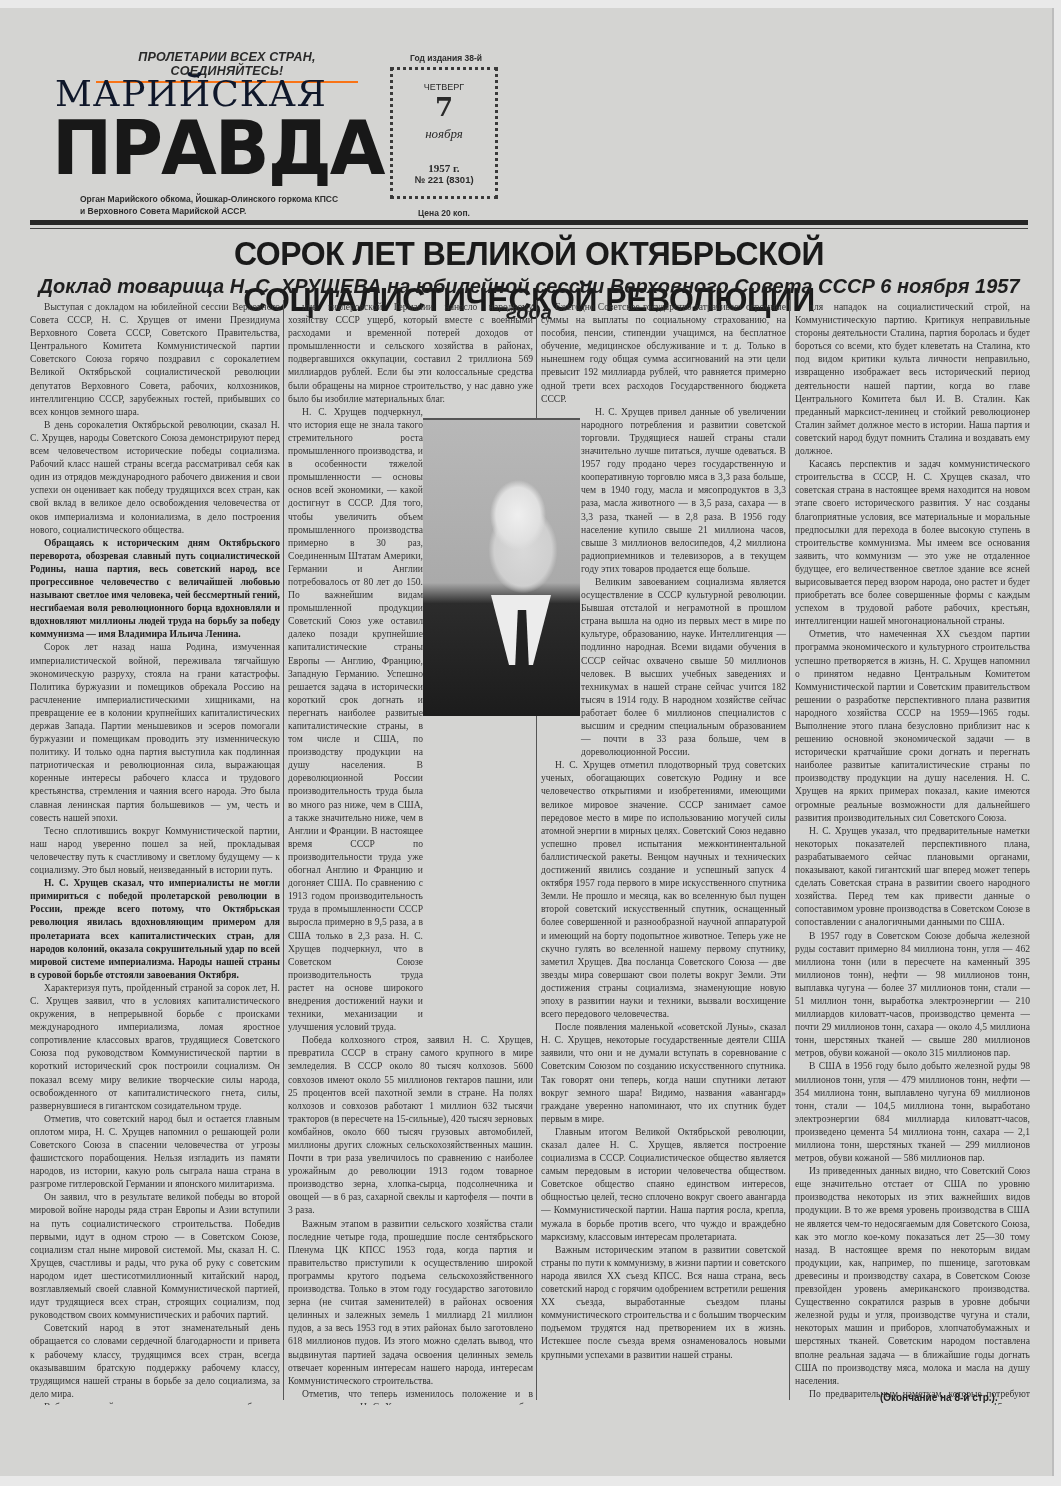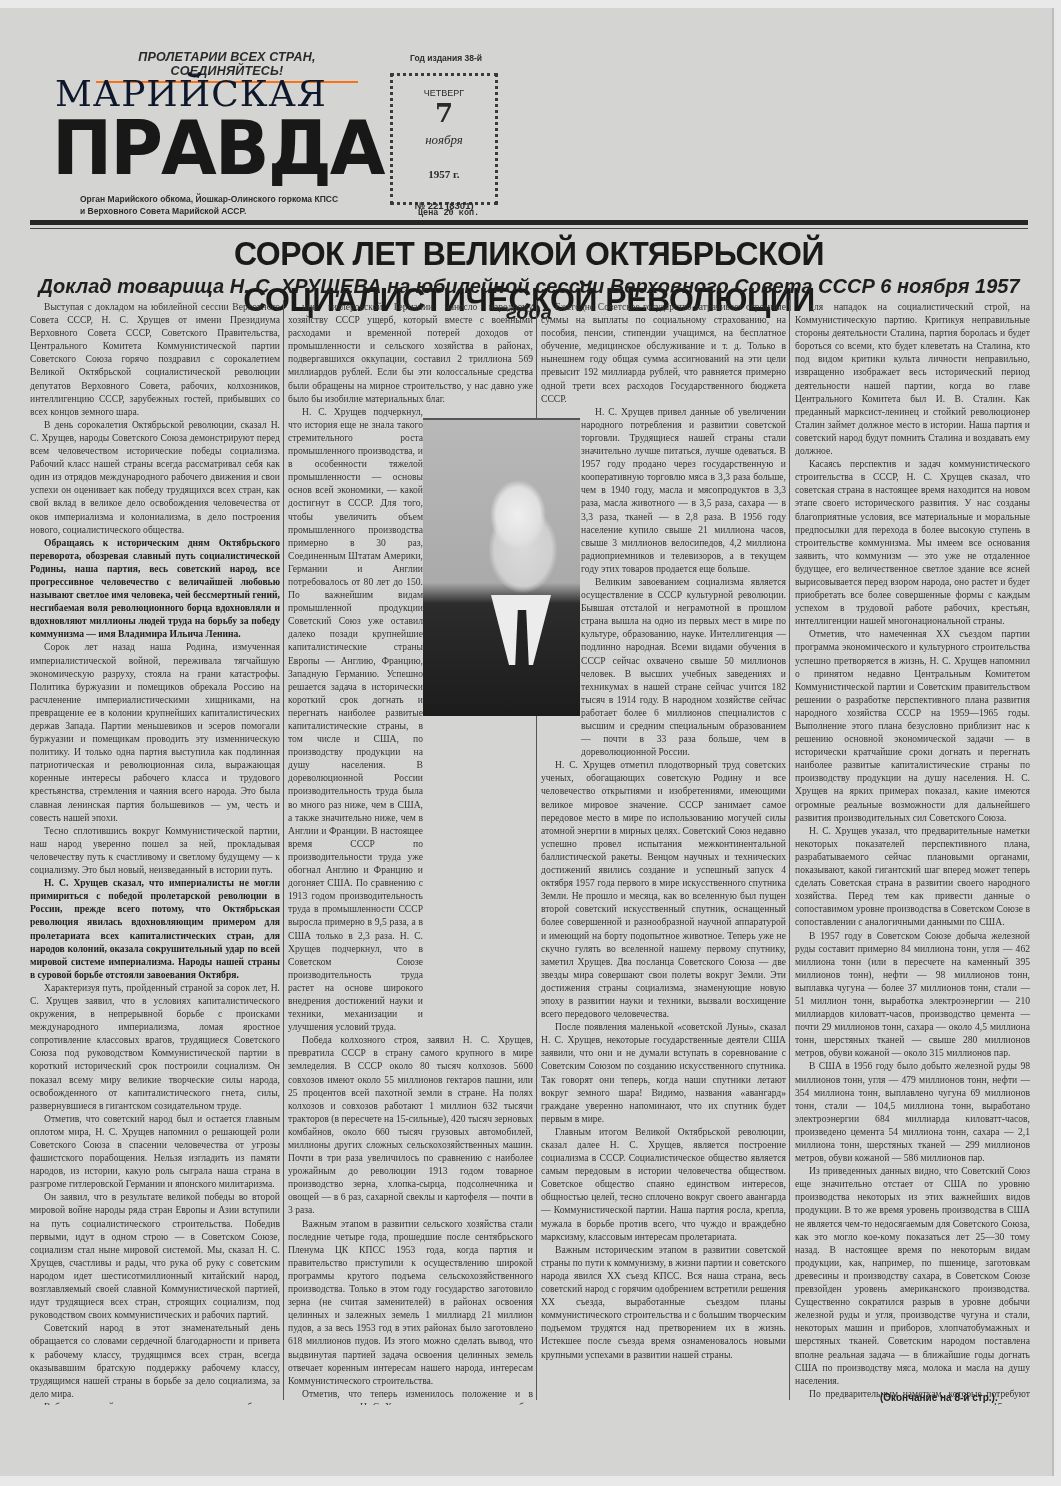--- a/index.html
+++ b/index.html
@@ -35,30 +35,30 @@
   .organ {
     position: absolute; left: 80px; top: 185px; width: 270px;
     font-family: "Liberation Sans", sans-serif; font-weight: bold; font-size: 8.5px;
     color: #2d2d2d; text-align: left; line-height: 12px;
   }
   .year {
     position: absolute; left: 410px; top: 45px; font-family: "Liberation Sans", sans-serif;
     font-weight: bold; font-size: 8.5px; color: #2d2d2d;
   }
   .datebox {
-    position: absolute; left: 390px; top: 65px; width: 102px; height: 126px;
+    position: absolute; left: 390px; top: 59px; width: 102px; height: 126px;
     border: 3px dotted #3a3a3a; text-align: center; color: #2a2a2a;
   }
   .datebox .dow { font-family: "Liberation Sans", sans-serif; font-size: 9px; margin-top: 12px; }
   .datebox .day { font-family: "DejaVu Serif", serif; font-weight: bold; font-size: 26px; line-height: 30px; }
   .datebox .month { font-style: italic; font-size: 13px; margin-top: 4px; }
   .datebox .yr { font-size: 11px; margin-top: 20px; font-weight: bold; font-family: Liberation Serif, serif; }
-  .datebox .num { font-family: "Liberation Sans", sans-serif; font-size: 9.5px; margin-top: 20px; font-weight: bold; text-align: center; }
+  .datebox .num { font-family: "Liberation Sans", sans-serif; font-size: 9.5px; margin-top: 0; font-weight: bold; text-align: center; }
   .price {
-    position: absolute; left: 418px; top: 200px; font-family: Liberation Mono, monospace;
+    position: absolute; left: 418px; top: 200px; font-family: Liberation Sans, sans-serif;
     font-weight: bold; font-size: 8.5px; color: #2d2d2d;
   }
   .slogan {
     position: absolute; left: 548px; top: 52px; width: 470px;
     font-family: "Liberation Sans", sans-serif; font-size: 20.5px; line-height: 28px;
     text-align: justify; color: #222; font-weight: bold; letter-spacing: 0.1px;
   }
   .rule-top {
     position: absolute; left: 30px; top: 212px; width: 998px; height: 4px;
     background: #262626; border-bottom: 1px solid #262626; box-shadow: 0 3px 0 #d4d4d2, 0 4px 0 #444;

